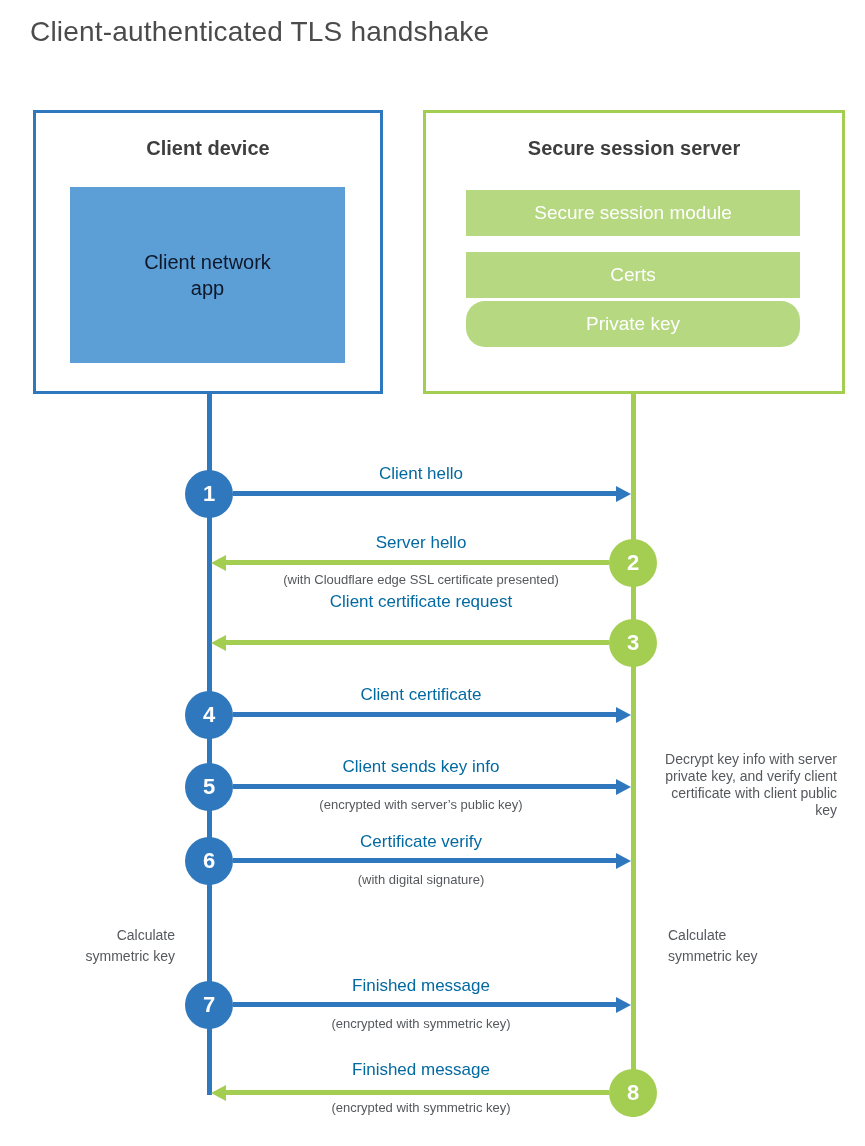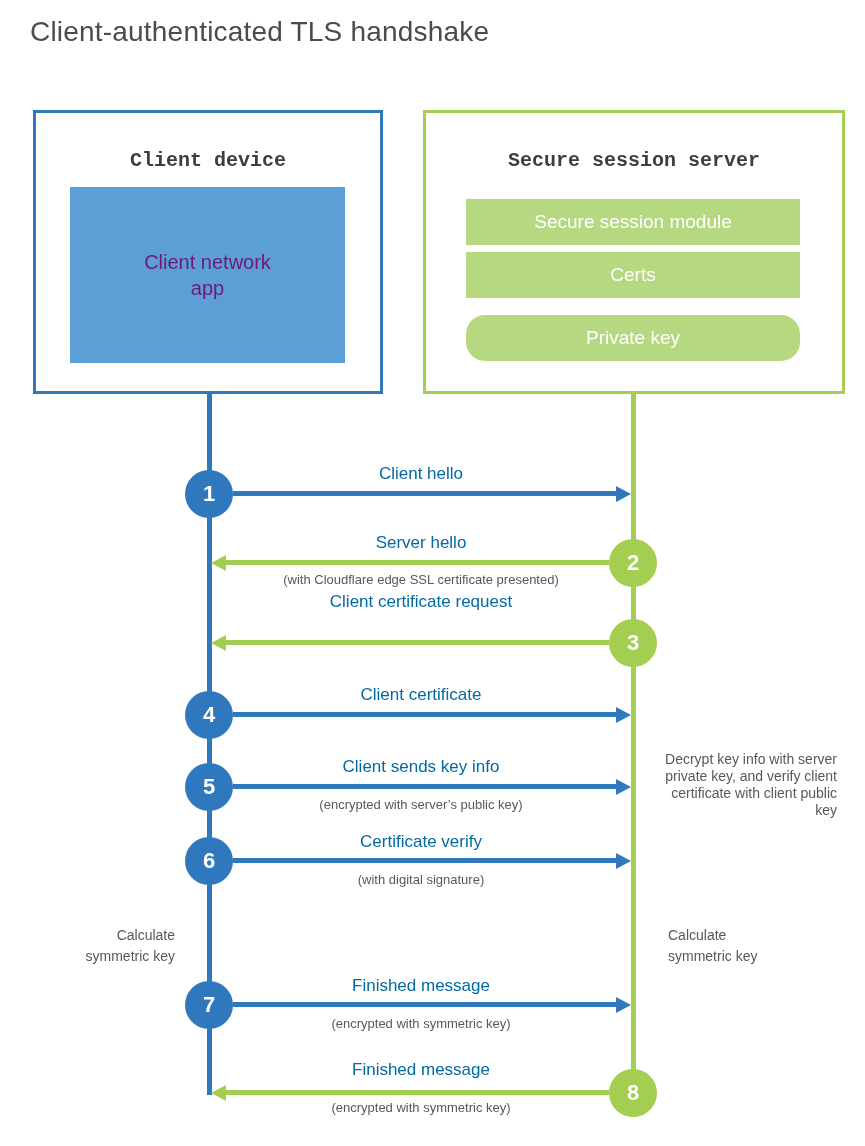--- a/index.html
+++ b/index.html
@@ -7,29 +7,29 @@
   .canvas{position:relative;width:865px;height:1146px;background:#fff;overflow:hidden;}
 
   
   .page-title{position:absolute;left:30px;top:16px;margin:0;font-size:28px;font-weight:300;
               color:#4b4b4b;letter-spacing:0.2px;}
 
   
   .box{position:absolute;top:110px;height:284px;background:#fff;box-sizing:border-box;}
   .box.client{left:33px;width:350px;border:3px solid #2f78bd;}
   .box.server{left:423px;width:422px;border:3px solid #a4ce52;}
-  .box-title{margin-top:36px;text-align:center;font-size:20px;font-weight:bold;color:#3e3e3e;font-family:Liberation Mono, monospace;}
+  .box-title{margin-top:24px;text-align:center;font-size:20px;font-weight:bold;color:#3e3e3e;}
 
   .app-box{position:absolute;left:34px;top:74px;width:275px;height:176px;background:#5b9fd6;
            display:flex;align-items:center;justify-content:center;text-align:center;}
-  .app-box span{display:block;max-width:150px;font-size:20px;line-height:26px;color:#701a75;}
+  .app-box span{display:block;max-width:150px;font-size:20px;line-height:26px;color:#0f172a;}
 
   .bar{position:absolute;left:40px;width:334px;height:46px;background:#b6d881;
        text-align:center;line-height:46px;font-size:19px;color:#ffffff;}
-  .bar1{top:86px;} .bar2{top:139px;} .bar3{top:202px;border-radius:19px;}
+  .bar1{top:77px;} .bar2{top:139px;} .bar3{top:188px;border-radius:19px;}
 
   
   .vline{position:absolute;width:5px;}
   .blue-line{left:207px;top:392px;height:703px;background:#2f78bd;}
   .green-line{left:631px;top:392px;height:725px;background:#a4ce52;}
 
   
   .circle{position:absolute;width:48px;height:48px;border-radius:50%;
           display:flex;align-items:center;justify-content:center;
           font-size:22px;font-weight:bold;color:#fff;}

